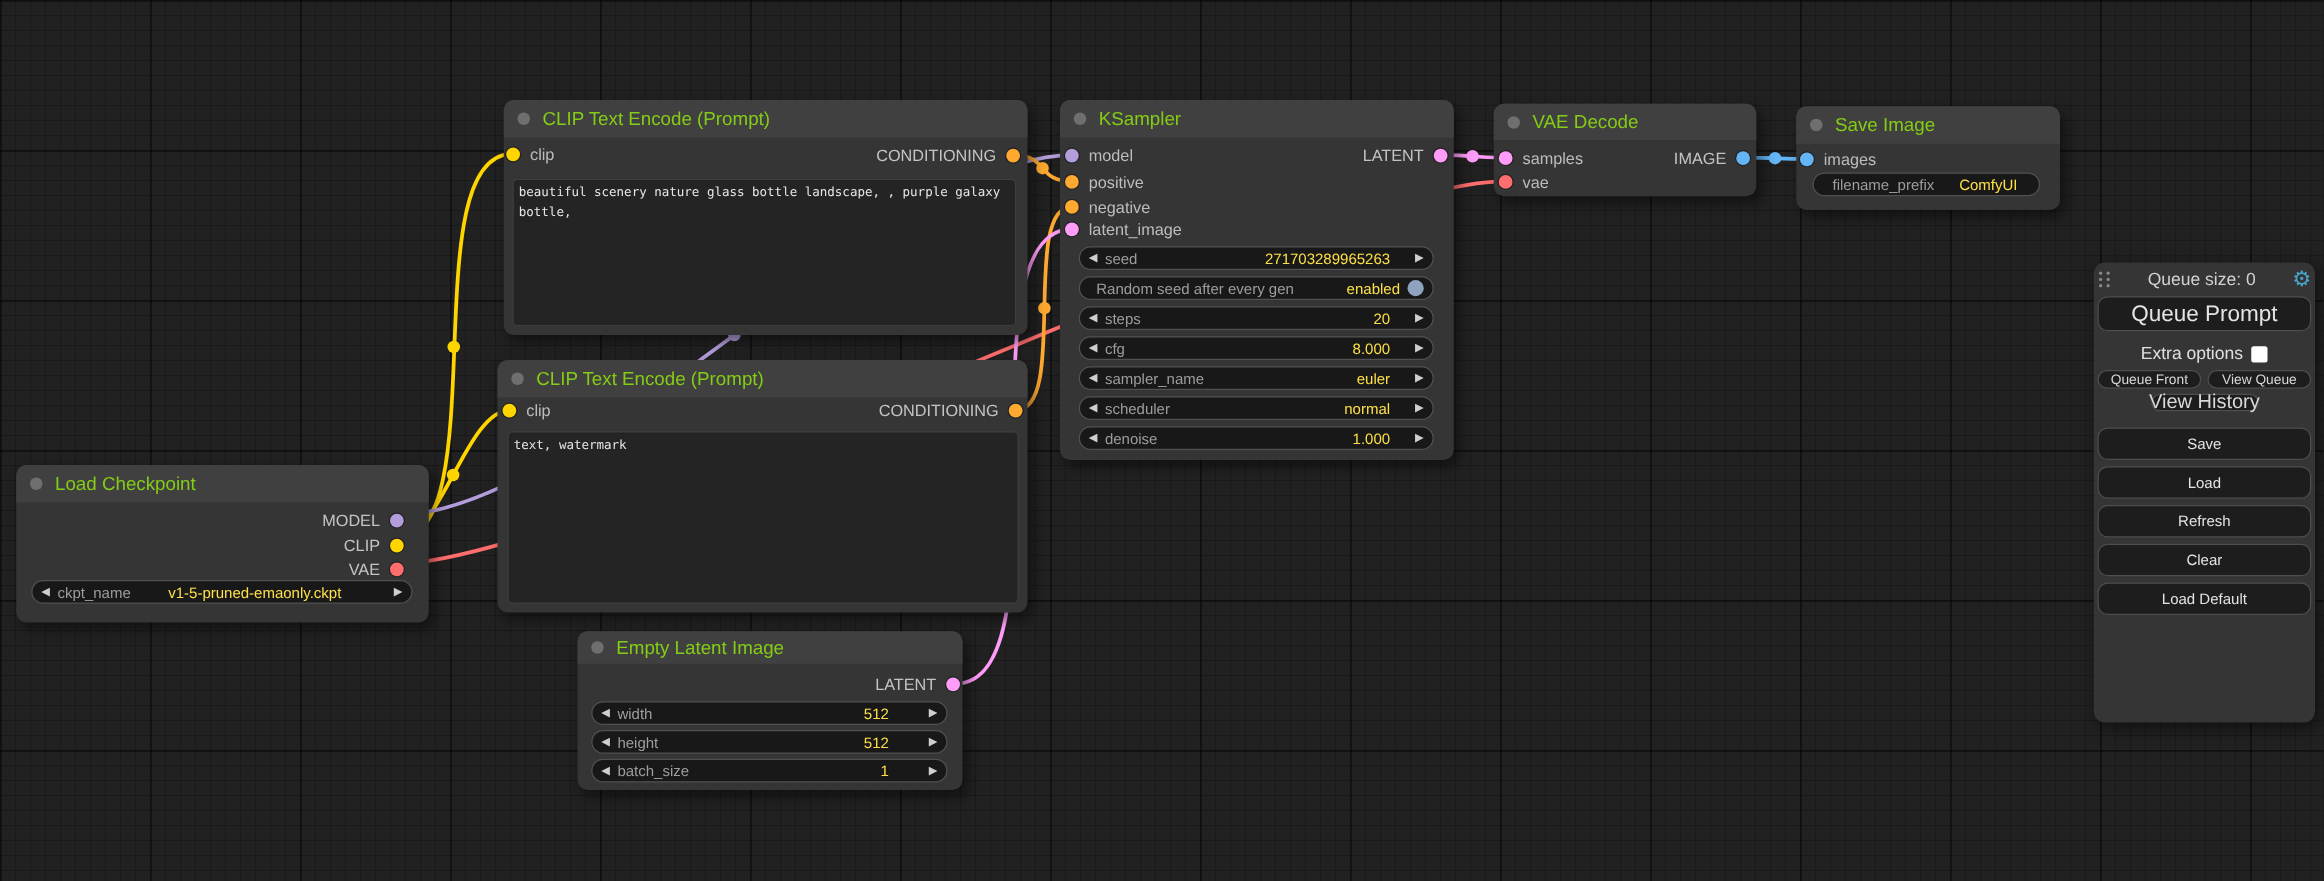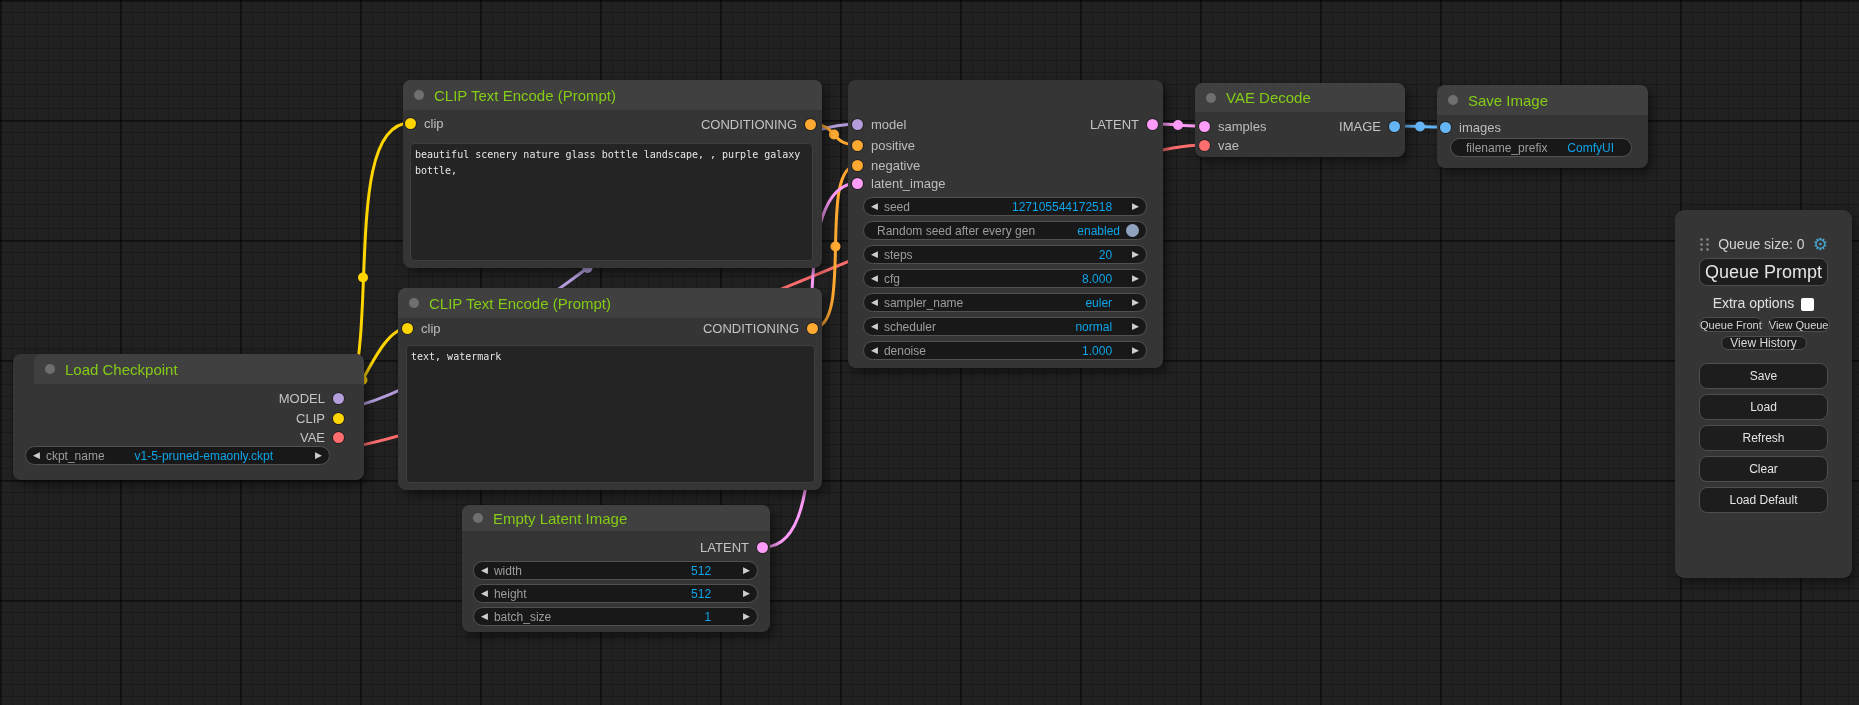--- a/index.html
+++ b/index.html
@@ -28,53 +28,53 @@
     box-shadow:0 0 0 1px rgba(0,0,0,.35);}
   .c-model{background:#B39DDB}.c-clip{background:#FFD500}.c-vae{background:#FF6E6E}
   .c-cond{background:#FFA931}.c-latent{background:#FF9CF9}.c-image{background:#64B5F6}
   .ta{position:absolute;background:#242424;border:1px solid #3e3e3e;border-radius:4px;
     color:#e6e6e6;font-family:"DejaVu Sans Mono",monospace;font-size:10px;line-height:16px;
     padding:3px 4px;resize:none;outline:none;box-sizing:border-box;overflow:hidden;}
   .widget{display:flex;align-items:center;height:19px;background:#181818;
     border:1px solid #515151;border-radius:10px;padding:0 7px;font-size:12px;gap:6px;
     box-sizing:border-box;}
   .wlabel{color:#9d9d9d;}
-  .wvalue{margin-left:auto;color:#0ea5e9;}
+  .wvalue{margin-left:auto;color:#fde047;}
   .warrow{color:#cfcfcf;font-size:9px;flex:none;line-height:1;}
   .wtoggle{width:13px;height:13px;border-radius:50%;background:#8fa3bf;flex:none;}
   .widgets{position:absolute;display:flex;flex-direction:column;}
   
-  #n-load{left:13px;top:354px;width:330px;height:126px;padding-left:21px;}
+  #n-load{left:13px;top:372px;width:330px;height:126px;}
   #n-clip1{left:403px;top:80px;width:419px;height:188px;}
   #n-clip2{left:398px;top:288px;width:424px;height:202px;}
   #n-latent{left:462px;top:505px;width:308px;height:127px;}
   #n-ksampler{left:848px;top:80px;width:315px;height:288px;}
   #n-vae{left:1195px;top:83px;width:210px;height:74px;}
   #n-save{left:1437px;top:85px;width:211px;height:83px;}
   #n-load .widgets{left:12px;top:92px;width:305px;}
   #n-latent .widgets{left:11px;top:56px;width:285px;gap:4px;}
   #n-ksampler .widgets{left:15px;top:117px;width:284px;gap:5px;}
   #n-save .widgets{left:13px;top:53px;width:182px;}
   
   .panel{position:absolute;left:1675px;top:210px;width:177px;height:368px;z-index:3;
     background:#353535;border-radius:9px;box-shadow:3px 4px 12px rgba(0,0,0,.5);
-    padding:24px;box-sizing:border-box;display:flex;flex-direction:column;}
+    padding:3px;box-sizing:border-box;display:flex;flex-direction:column;}
   .phead{display:flex;align-items:center;height:20px;}
   .ptitle{flex:1;text-align:center;font-size:14px;color:#d2d2d2;}
   .gear{color:#47a4c9;font-size:17px;line-height:1;}
   .btn{background:#1d1d1d;border:1px solid #4e4e4e;border-radius:8px;color:#e4e4e4;
     display:flex;align-items:center;justify-content:center;box-sizing:border-box;
     cursor:pointer;white-space:nowrap;}
   .btn-qp{height:28px;font-size:18px;margin-top:4px;}
   .extra{display:flex;align-items:flex-end;justify-content:center;gap:7px;
     margin-top:9px;height:16px;font-size:14px;color:#e0e0e0;}
   .checkbox{width:13px;height:13px;background:#fff;border-radius:2px;}
   .smallrow{display:flex;gap:5px;margin-top:6px;}
   .btn-sm{height:15px;font-size:11px;border-radius:8px;flex:1;color:#d8d8d8;}
-  .btn-vh{height:14px;font-size:12px;border-radius:8px;width:86px;margin:4px auto 0;color:#d8d8d8;}
+  .btn-vh{height:14px;font-size:16px;border-radius:8px;width:86px;margin:4px auto 0;color:#d8d8d8;}
   .bigstack{display:flex;flex-direction:column;gap:5px;margin-top:13px;}
   .btn-big{height:26px;font-size:12px;}
 </style>
 </head>
 <body>
 
 <div class="stage">
 
   <svg class="links" width="1859" height="705">
     <path d="M317,432 C398,432 329,123 410,123" stroke="#FFD500"></path>
@@ -181,20 +181,24 @@
       <div class="widget">
         <span class="warrow">◀</span>
         <span class="wlabel">batch_size</span>
         <span class="wvalue" style="margin-right:26px">1</span>
         <span class="warrow">▶</span>
       </div>
     </div>
   </div>
 
   <div class="node" id="n-ksampler">
+    <div class="ntitle">
+      <span class="tdot"></span>
+      <span>KSampler</span>
+    </div>
     <div class="port in" style="top:34px">
       <span class="pdot c-model"></span>
       <span>model</span>
     </div>
     <div class="port in" style="top:55px">
       <span class="pdot c-cond"></span>
       <span>positive</span>
     </div>
     <div class="port in" style="top:75px">
       <span class="pdot c-cond"></span>
@@ -205,21 +209,21 @@
       <span>latent_image</span>
     </div>
     <div class="port out" style="top:34px;right:5px">
       <span class="pdot c-latent"></span>
       <span>LATENT</span>
     </div>
     <div class="widgets">
       <div class="widget">
         <span class="warrow">◀</span>
         <span class="wlabel">seed</span>
-        <span class="wvalue" style="margin-right:14px">127105544172518</span>
+        <span class="wvalue" style="margin-right:14px">271703289965263</span>
         <span class="warrow">▶</span>
       </div>
       <div class="widget">
         <span class="wlabel" style="padding-left:6px">Random seed after every gen</span>
         <span class="wvalue">enabled</span>
         <span class="wtoggle"></span>
       </div>
       <div class="widget">
         <span class="warrow">◀</span>
         <span class="wlabel">steps</span>

